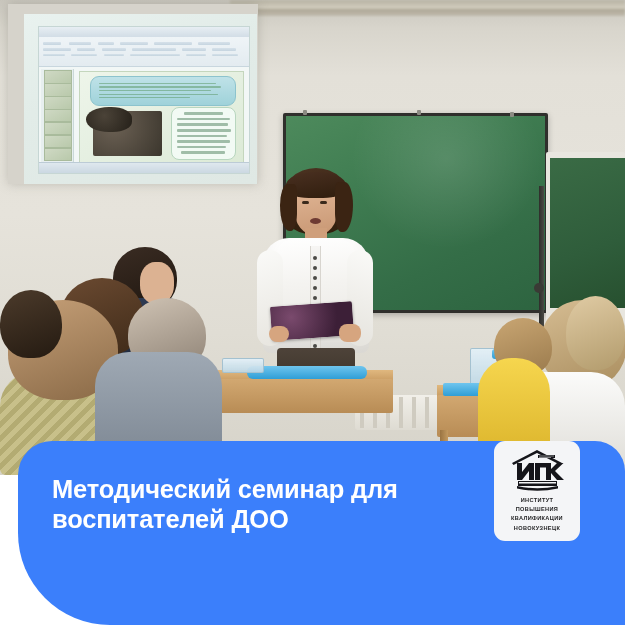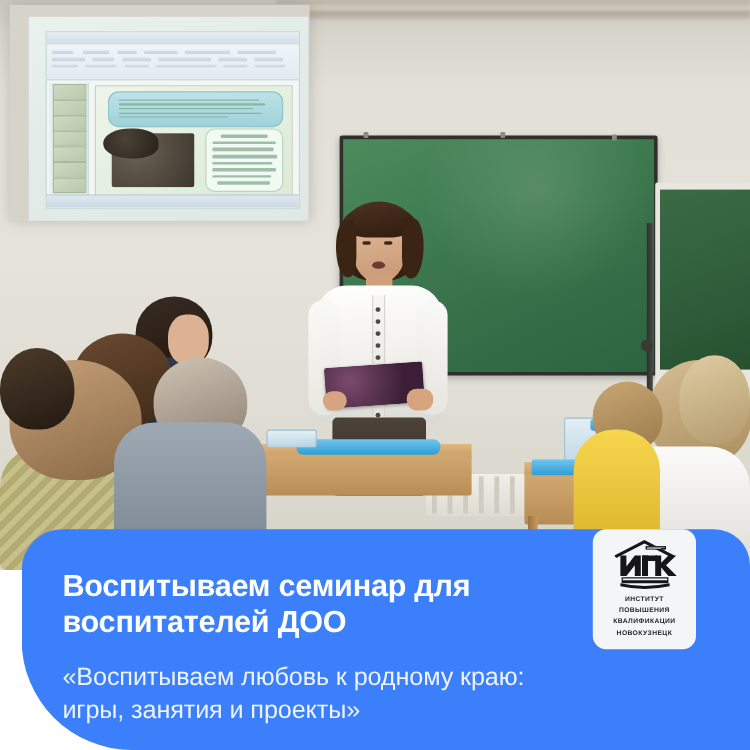--- a/index.html
+++ b/index.html
@@ -455,22 +455,21 @@
     <div class="torso" style="left:498px;top:372px;width:127px;height:103px;background:linear-gradient(180deg,#fbfbfa,#dedcd6);"></div>
     <div class="head" style="left:494px;top:318px;width:58px;height:58px;background:linear-gradient(160deg,#c9a673,#9a7a4c);"></div>
     <div class="torso" style="left:478px;top:358px;width:72px;height:110px;background:linear-gradient(180deg,#f6d64e,#d9b128);"></div>
     <div class="head" style="left:566px;top:296px;width:59px;height:74px;background:linear-gradient(160deg,#e0cba4,#b29b6c);"></div>
 
     <div class="photo-blur"></div>
   </div>
 
   <div class="banner">
     <div class="banner-inner">
-      <h1 class="headline">Воспитываем семинар для воспитателей ДОО</h1>
-      <p class="subhead">«Воспитываем любовь к родному краю: игры, занятия и проекты»</p>
+      <h1 class="headline">Методический семинар для воспитателей ДОО</h1>
     </div>
 
     <div class="logo-card">
       <svg class="logo-mark" viewBox="0 0 108 88" aria-hidden="true">
 
         <path d="M54 4 L104 30 L101 34 L54 10 L7 34 L4 30 Z" fill="#15151a"></path>
 
         <rect x="56" y="14" width="34" height="6" fill="#15151a"></rect>
         <rect x="58" y="15.5" width="30" height="1" fill="#f4f5f7"></rect>
         <rect x="58" y="18" width="24" height="1" fill="#f4f5f7"></rect>

